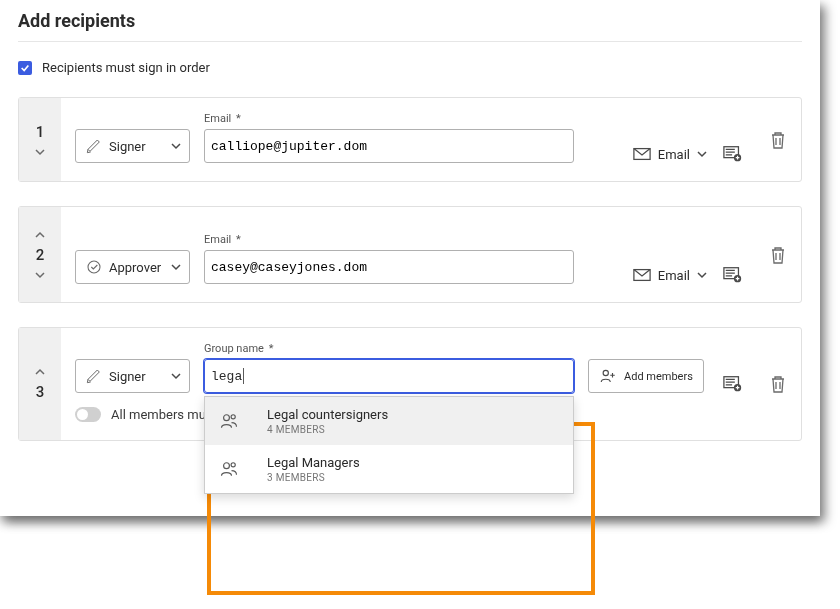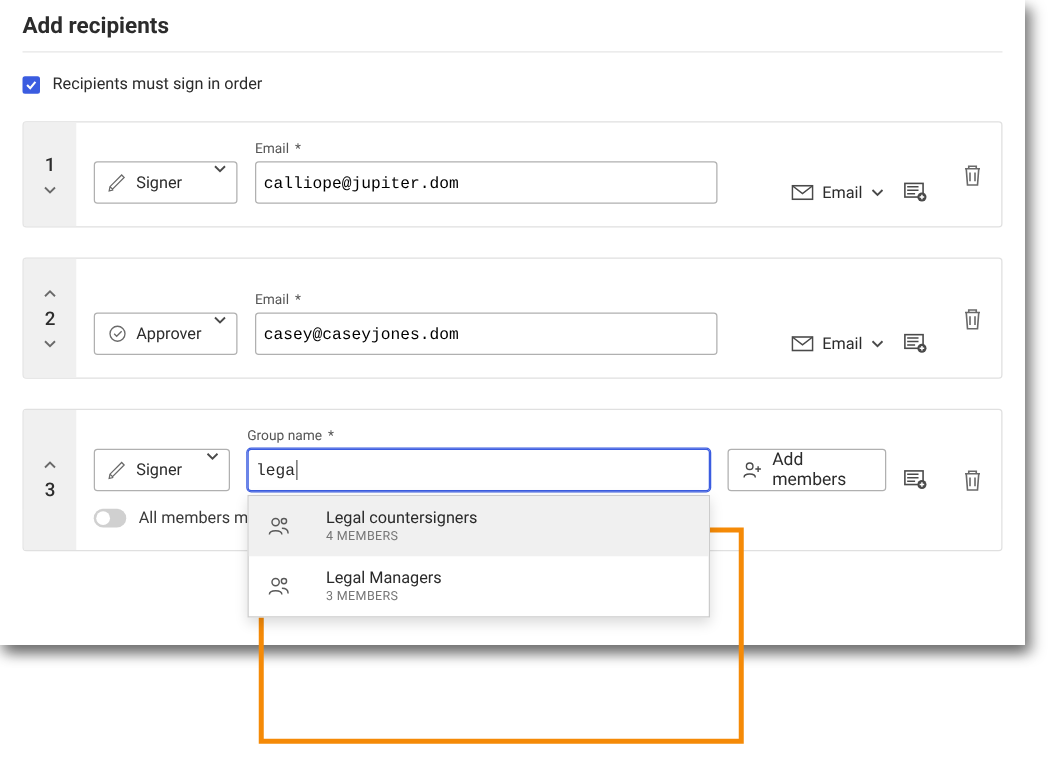--- a/index.html
+++ b/index.html
@@ -74,20 +74,21 @@
       display: flex;
       align-items: flex-end;
       gap: 14px;
     }
     .role-select {
       width: 115px;
       height: 34px;
       border: 1px solid #b0b0b0;
       border-radius: 3px;
       display: flex;
+      align-items: center;
       justify-content: space-between;
       padding: 0 8px 0 10px;
       font-size: 13px;
       cursor: pointer;
       background: #fff;
     }
     .role-select .lbl { display: flex; align-items: center; gap: 7px; }
     .field-wrap { position: relative; }
     .field-label {
       font-size: 11px;
@@ -136,21 +137,21 @@
       justify-content: center;
     }
     .add-members-btn {
       height: 34px;
       border: 1px solid #b0b0b0;
       border-radius: 3px;
       display: flex;
       align-items: center;
       gap: 7px;
       padding: 0 10px;
-      font-size: 14px;
+      font-size: 11px;
       cursor: pointer;
       background: #fff;
     }
     .sub-row {
       display: flex;
       align-items: center;
       gap: 10px;
       margin-top: 14px;
       font-size: 13px;
       color: #3a3a3a;

